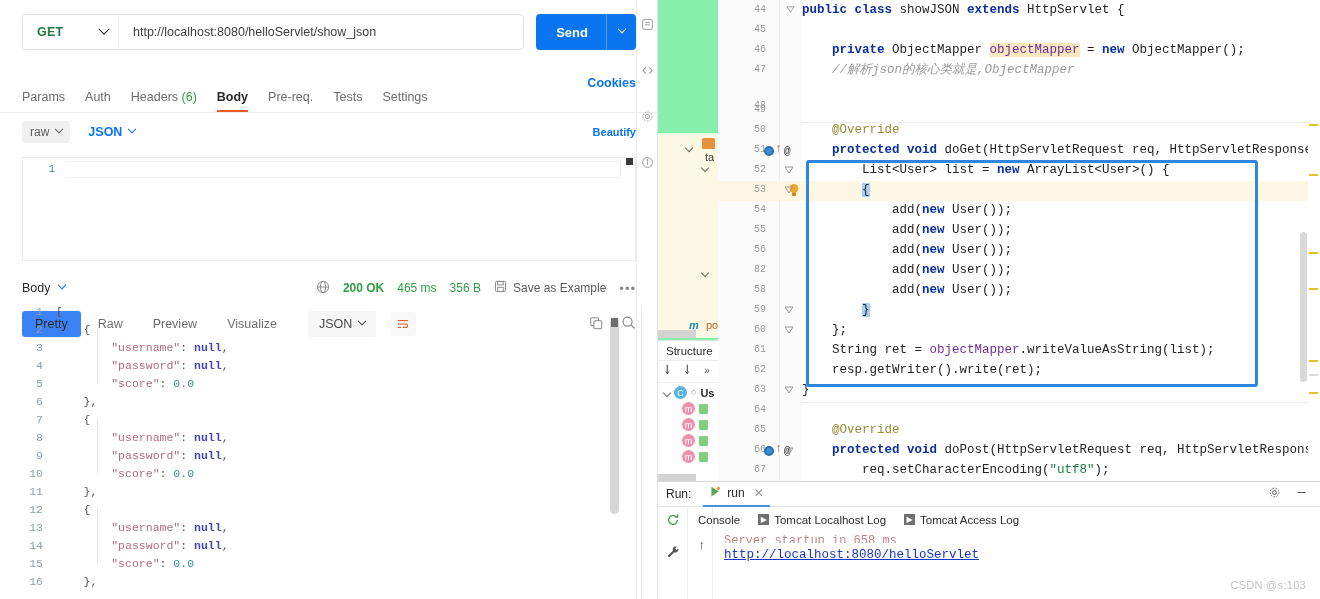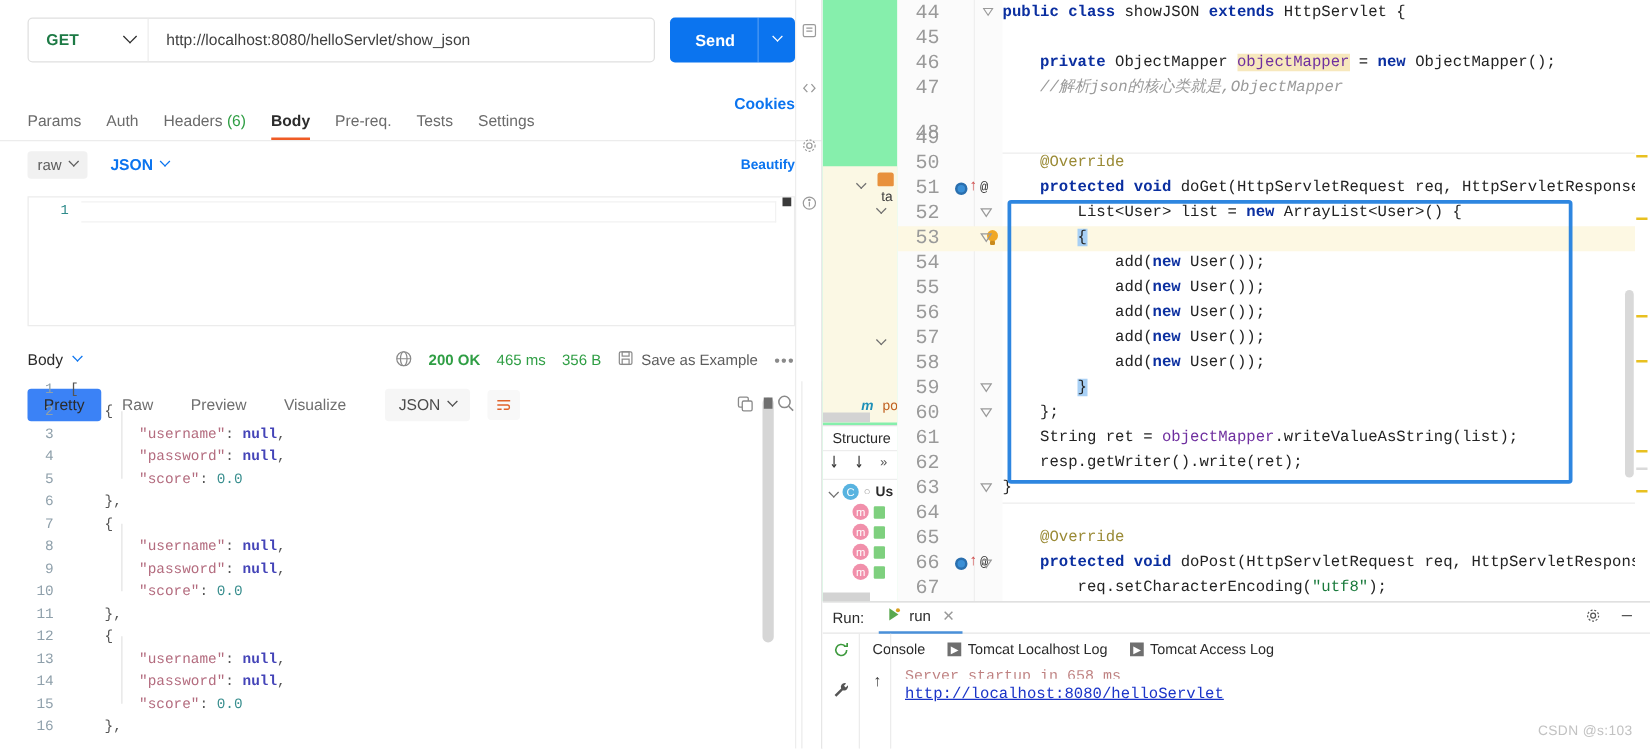--- a/index.html
+++ b/index.html
@@ -119,21 +119,21 @@
       display:flex; align-items:center; justify-content:center; font-family:"Liberation Sans",sans-serif;}
   .m-ic { width:13px; height:13px; border-radius:50%; background:#f190ab; color:#fff; font-size:9px;
       display:flex; align-items:center; justify-content:center; font-family:"Liberation Sans",sans-serif;}
   .lock-ic { width:9px; height:10px; background:#7ed07e; border-radius:1px; display:inline-block;}
 
   .ide-editor { position:absolute; left:60px; top:0; right:0; height:481px; background:#fff; overflow:hidden;}
   .ed-gutter { position:absolute; left:0; top:0; width:62px; height:481px; background:#fbfbfb;
      border-right:1px solid #efefef;}
   .ed-foldcol { position:absolute; left:62px; top:0; width:22px; height:481px; background:#fbfbfb;}
   .ed-line { position:absolute; left:0; right:0; height:20px; }
-  .ed-num { position:absolute; left:0; width:48px; text-align:center; color:#9a9a9a; font-size:16px; line-height:20px;}
+  .ed-num { position:absolute; left:0; width:48px; text-align:right; color:#9a9a9a; font-size:10px; line-height:20px;}
   .ed-code { position:absolute; left:84px; white-space:pre; font-size:12.5px; line-height:20px; color:#232323;}
   .kw { color:#0b2fa0; font-weight:700; }
   .ann { color:#9a8a35; }
   .cmt { color:#9a9a9a; font-style:italic; }
   .str { color:#1a7a3c; }
   .fld { color:#6f2f9f; }
   .hl-field { background:#f7e8bd; }
   .ed-hlline { position:absolute; left:0; right:0; height:20px; background:#fdf8e3; }
   .ed-selbox { position:absolute; border:3px solid #2e86e0; border-radius:3px; }
   .ed-sep { position:absolute; left:84px; right:0; height:1px; background:#ededed;}
@@ -510,21 +510,21 @@
         </div>
         <div class="ed-line" style="top: 220px;">
           <span class="ed-num">55</span>
           <span class="ed-code">            add(<span class="kw">new</span> User());</span>
         </div>
         <div class="ed-line" style="top: 240px;">
           <span class="ed-num">56</span>
           <span class="ed-code">            add(<span class="kw">new</span> User());</span>
         </div>
         <div class="ed-line" style="top: 260px;">
-          <span class="ed-num">57</span>
+          <span class="ed-num">82</span>
           <span class="ed-code">            add(<span class="kw">new</span> User());</span>
         </div>
         <div class="ed-line" style="top: 280px;">
           <span class="ed-num">58</span>
           <span class="ed-code">            add(<span class="kw">new</span> User());</span>
         </div>
         <div class="ed-line" style="top: 300px;">
           <span class="ed-num">59</span>
           <span class="ed-code">        <span class="caret-sel">}</span></span>
         </div>

